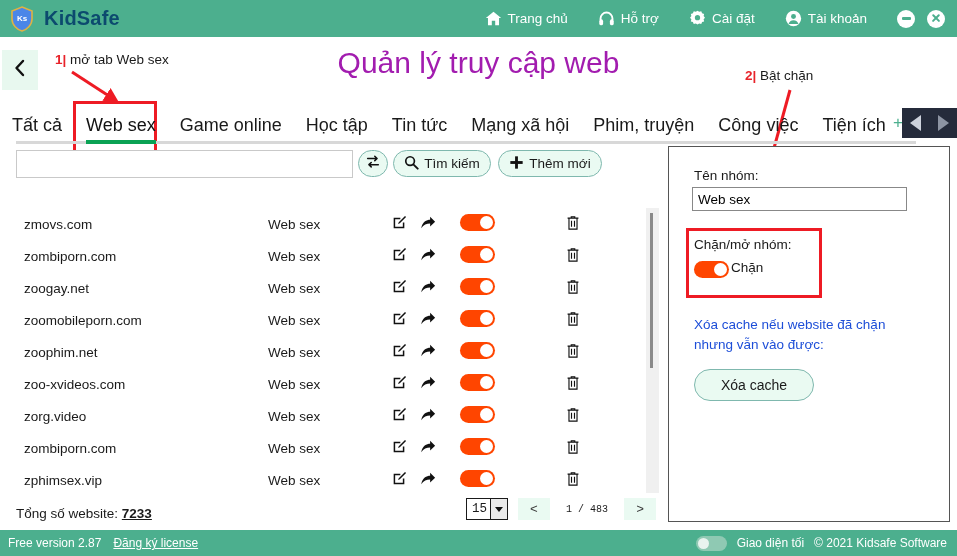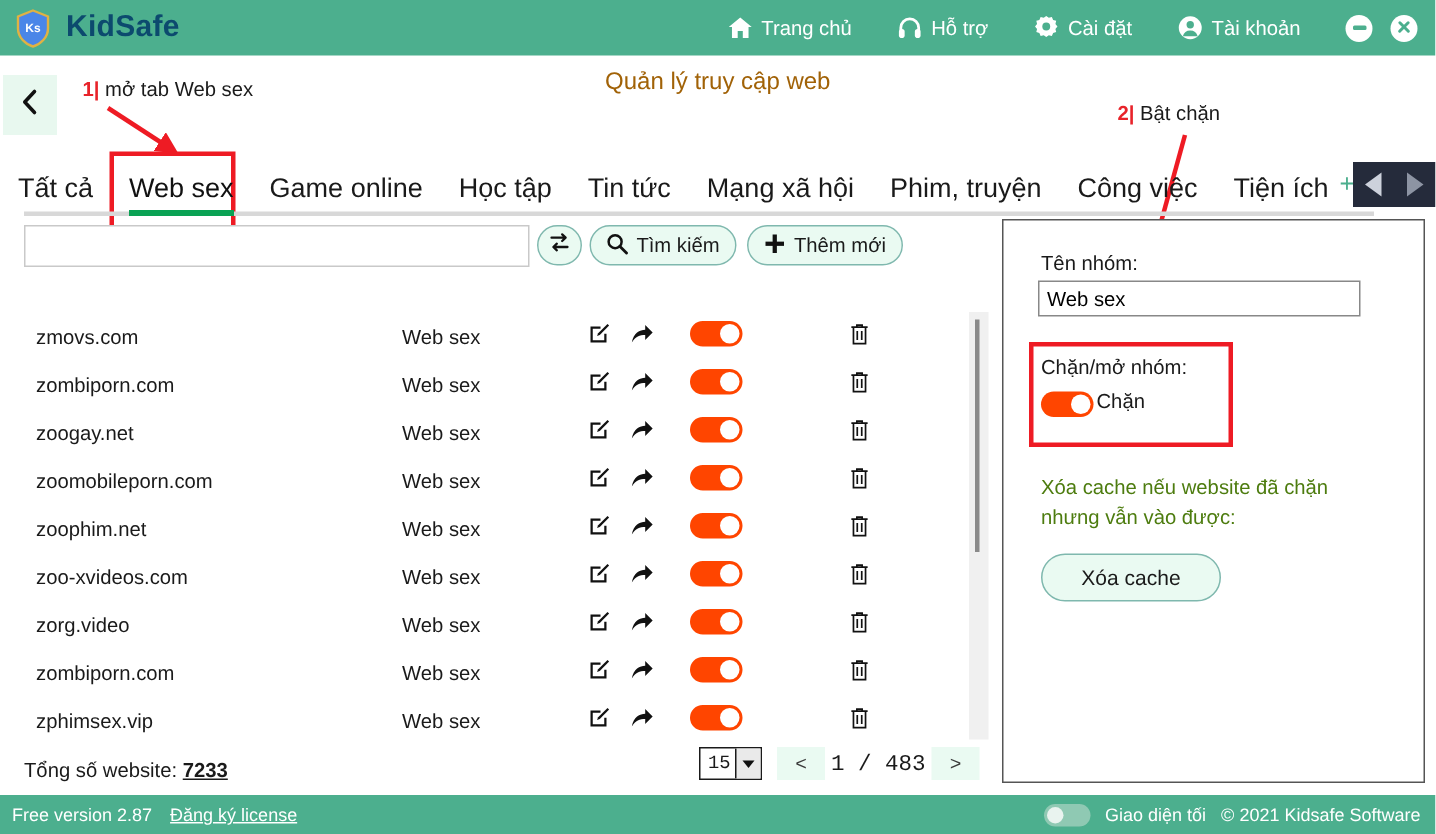--- a/index.html
+++ b/index.html
@@ -48,21 +48,21 @@
   .winbtn.close::after  { transform:rotate(-45deg); }
 
   
   #backbtn {
     position:absolute; left:2px; top:50px; width:36px; height:40px;
     background:#e8f8ef; display:flex; align-items:center; justify-content:center;
     cursor:pointer; color:#111;
   }
   #pagetitle {
     position:absolute; left:0; top:46px; width:957px; text-align:center;
-    font-size:16px; color:#a16207;
+    font-size:30px; color:#a21caf;
   }
 
   
   .anno-text {
     position:absolute; font-size:13.5px; color:#1a1a1a; white-space:nowrap;
   }
   .anno-num { color:#e8232a; font-weight:bold; }
   .anno-box {
     position:absolute; border:3px solid #ee1b24; pointer-events:none;
   }
@@ -167,40 +167,40 @@
     position:absolute; right:0; top:0; width:17px; height:20px;
     background:#eaeaea; border-left:1px solid #1a1a1a;
     display:flex; align-items:center; justify-content:center;
   }
   #pagesize .caret { width:0;height:0;border-left:4px solid transparent;border-right:4px solid transparent;border-top:5px solid #111; }
   .pgbtn {
     width:32px; height:22px; background:#eafaf2; color:#3b3b3b;
     display:flex; align-items:center; justify-content:center; cursor:pointer;
     font-size:13px; margin-left:10px;
   }
-  #pgnum { margin:0 4px; color:#1a1a1a; font-size:15px; white-space:nowrap; }
+  #pgnum { margin:0 16px; color:#1a1a1a; font-size:10px; white-space:nowrap; }
 
   
   #rightpanel {
     position:absolute; left:668px; top:146px; width:282px; height:376px;
     border:1px solid #555; background:#fff;
   }
   .rp-label { position:absolute; font-size:13.5px; color:#1a1a1a; white-space:nowrap; }
   #lbl-groupname { left:25px; top:21px; }
   #groupname-input {
     position:absolute; left:23px; top:40px; width:215px; height:24px;
     border:1px solid #888; background:#fff; font-size:13.5px; padding:0 5px;
     outline:none; font-family:"Liberation Sans", sans-serif;
   }
   #lbl-blockgroup { left:25px; top:90px; }
   #blocktoggle { position:absolute; left:25px; top:114px; cursor:pointer; }
   #blocklabel { left:62px; top:113px; }
   #cachetext {
     position:absolute; left:25px; top:168px; width:210px; font-size:13.5px;
-    line-height:20px; color:#4d7c0f;
+    line-height:20px; color:#1d4ed8;
   }
   #cachebtn {
     position:absolute; left:25px; top:222px; width:120px; height:32px;
     border:1.5px solid #7fb8ae; border-radius:16px; background:#eafaf2;
     display:flex; align-items:center; justify-content:center;
     font-size:14px; cursor:pointer; color:#1a1a1a;
   }
 
   
   #bottombar {

